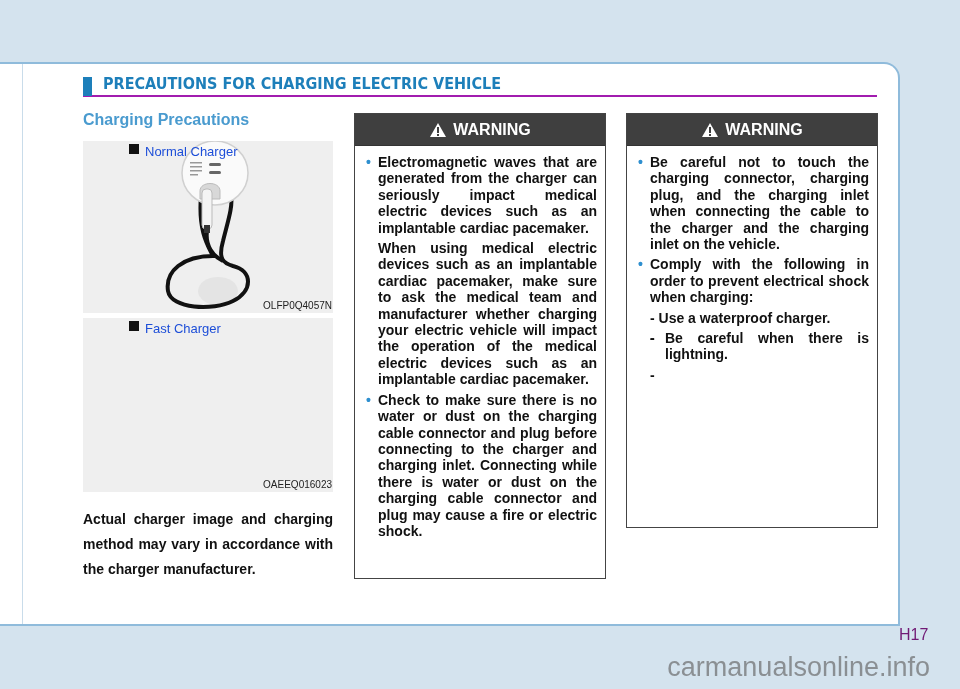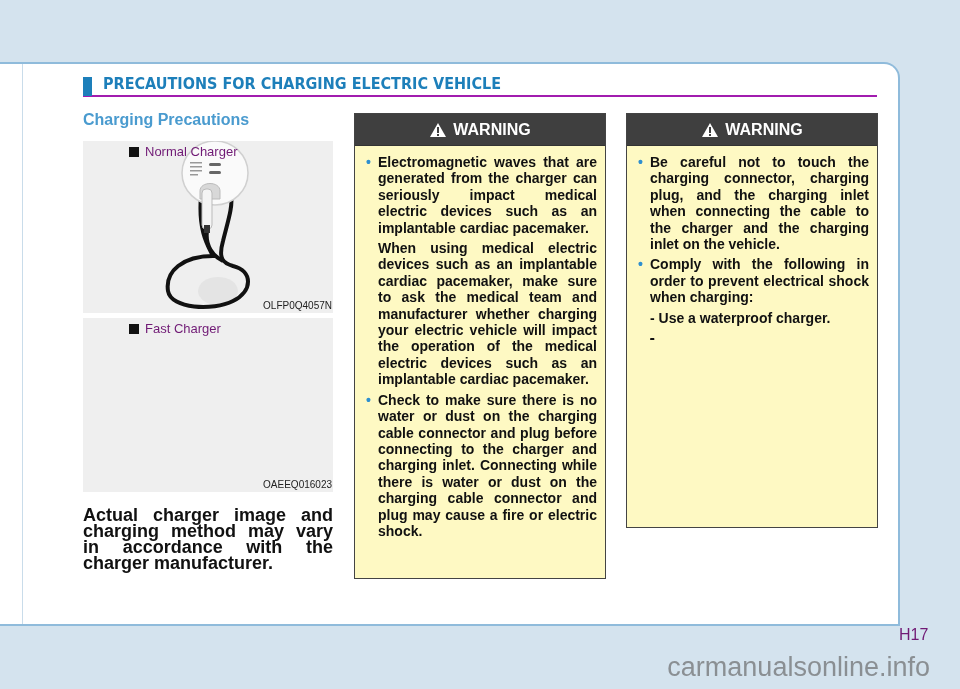--- a/index.html
+++ b/index.html
@@ -59,22 +59,22 @@
   .img-panel {
     position: absolute;
     left: 83px;
     width: 250px;
     background: #efefef;
   }
   .img-panel .caption {
     position: absolute;
     left: 2px; top: 3px;
     font-size: 13px;
-    color: #701a75;
-    display: flex; align-items: center;
+    color: #1d4ed8;
+    display: flex; 
     z-index: 2;
     padding-left: 44px;
   }
   .img-panel .caption .sq {
     display: inline-block;
     width: 10px; height: 10px;
     background: #111;
     margin-right: 6px;
   }
   .img-panel .code {
@@ -84,29 +84,29 @@
     color: #222;
   }
   .charger-illustration {
     position: absolute;
     left: 0; top: 0; width: 250px; height: 172px;
   }
   .left-body {
     position: absolute;
     left: 83px; top: 507px;
     width: 250px;
-    font-size: 18px;
-    font-weight: bold;
-    line-height: 16px;
+    font-size: 14px;
+    font-weight: bold;
+    line-height: 25px;
     text-align: justify;
   }
   .warning-box {
     position: absolute;
     border: 1.5px solid #444;
-    background: #fef9c3;
+    background: #ffffff;
   }
   .warning-box .header {
     height: 32px;
     background: #3f3f3f;
     color: #fff;
     font-weight: bold;
     font-size: 16px;
     display: flex; align-items: center; justify-content: center;
     border-bottom: 1px solid #333;
   }
@@ -247,20 +247,21 @@
     <div class="bullet">
       <span class="dot">•</span>
       <span>Comply with the following in order to prevent electrical shock when charging:</span>
     </div>
     <div class="sub-line">- Use a waterproof charger.</div>
     <div class="dash-item">
       <span class="dash">-</span>
     </div>
     <div class="dash-item">
       <span class="dash">-</span>
+      <span>Be careful when there is lightning.</span>
     </div>
     <div class="dash-item">
       <span class="dash">-</span>
     </div>
   </div>
 </div>
 
 <div class="page-number">H17</div>
 <div class="watermark">carmanualsonline.info</div>
 

